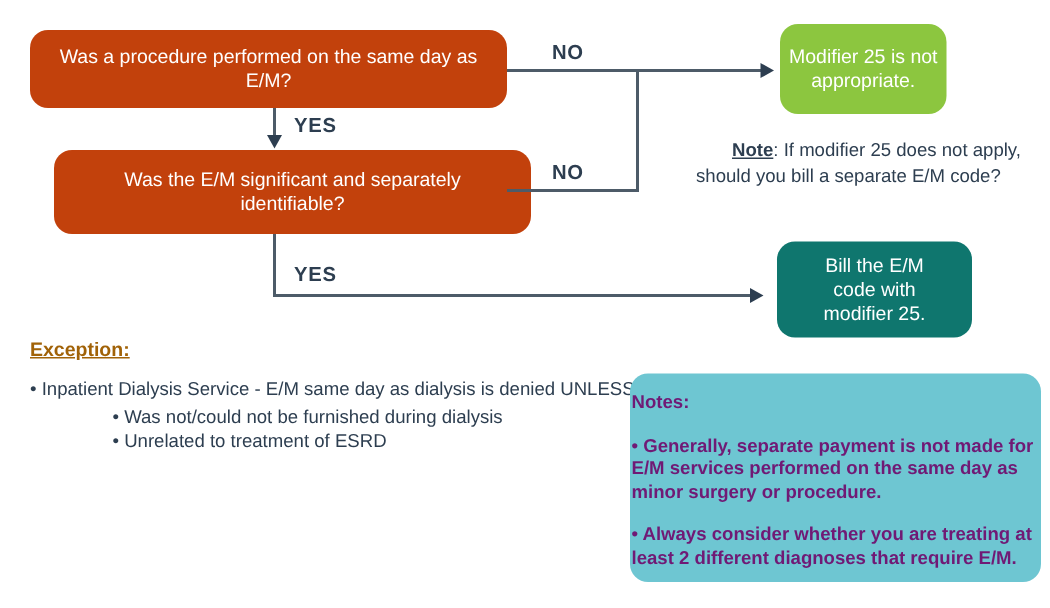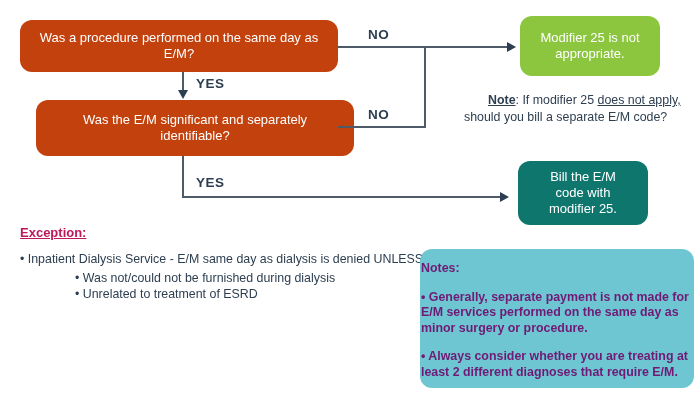--- a/index.html
+++ b/index.html
@@ -29,25 +29,25 @@
   }
   .edge-label {
     position:absolute; font-size:13.5px; font-weight:bold; color:#2d3e50;
     letter-spacing:0.5px;
   }
   .note-block {
     position:absolute; left:464px; top:92px; width:242px;
     font-size:12.4px; line-height:17px; color:#2d3e50;
   }
   .note-label { font-weight:bold; text-decoration:underline;padding-left:24px; }
-  .note-underline { text-decoration:underline; }
+  .note-underline { }
   .exception-block { position:absolute; left:20px; top:225px; width:410px; }
   .exception-heading {
     font-size:13px; font-weight:bold; text-decoration:underline;
-    color:#be185d; margin:0 0 12px 0;
+    color:#a16207; margin:0 0 12px 0;
   }
   .exception-bullet { font-size:12.4px; color:#2d3e50; margin:0 0 4px 0; line-height:15px; }
   .exception-sub { font-size:12.4px; color:#2d3e50; margin:0 0 1px 55px; line-height:15px; }
   .notes-panel {
     position:absolute; left:420px; top:249px; width:274px; height:139px;
     background:#6ec6d2; border-radius:12px; box-sizing:border-box;
     padding:12px 1px; color:#701a75; font-weight:bold;
     font-size:12.4px; line-height:15.5px;
   }
   .notes-heading { margin:0 0 13px 0; }
@@ -72,21 +72,21 @@
   </div>
 
   <div class="h-line" style="left:338px; top:46px; width:172px;"></div>
   <div class="arrow-right" style="left:507px; top:42px;"></div>
   <span class="edge-label" style="left:368px; top:27px;">NO</span>
 
   <div class="h-line" style="left:338px; top:126px; width:88px;"></div>
   <div class="v-line" style="left:424px; top:46px; height:82px;"></div>
   <span class="edge-label" style="left:368px; top:107px;">NO</span>
 
-  <div class="box green" style="left:520px; top:16px; width:140px; height:60px;">
+  <div class="box green" style="left:520px; top:16px; width:111px; height:60px;">
     <span style="width:112px;">Modifier 25 is not appropriate.</span>
   </div>
 
   <div class="note-block">
     <span class="note-label">Note</span><span>: If modifier 25 </span><span class="note-underline">does not apply,</span><span> should you bill a separate E/M code?</span>
   </div>
 
   <div class="v-line" style="left:182px; top:156px; height:42px;"></div>
   <div class="h-line" style="left:182px; top:196px; width:320px;"></div>
   <div class="arrow-right" style="left:500px; top:192px;"></div>

